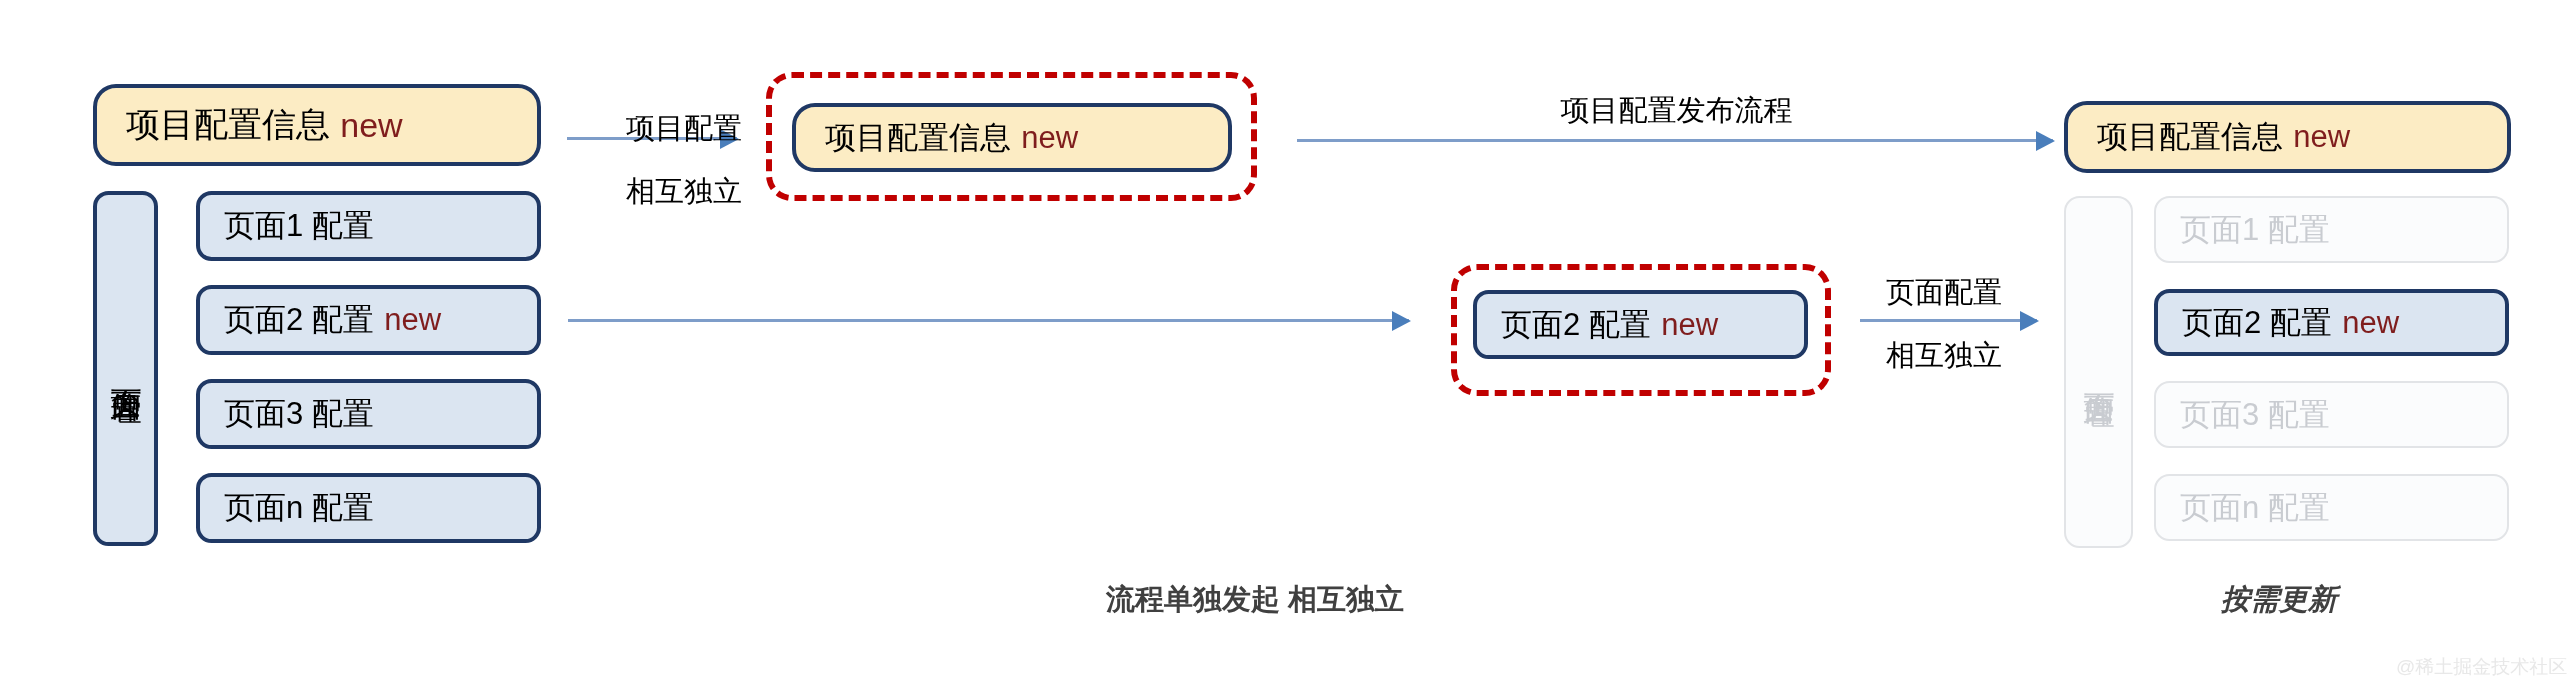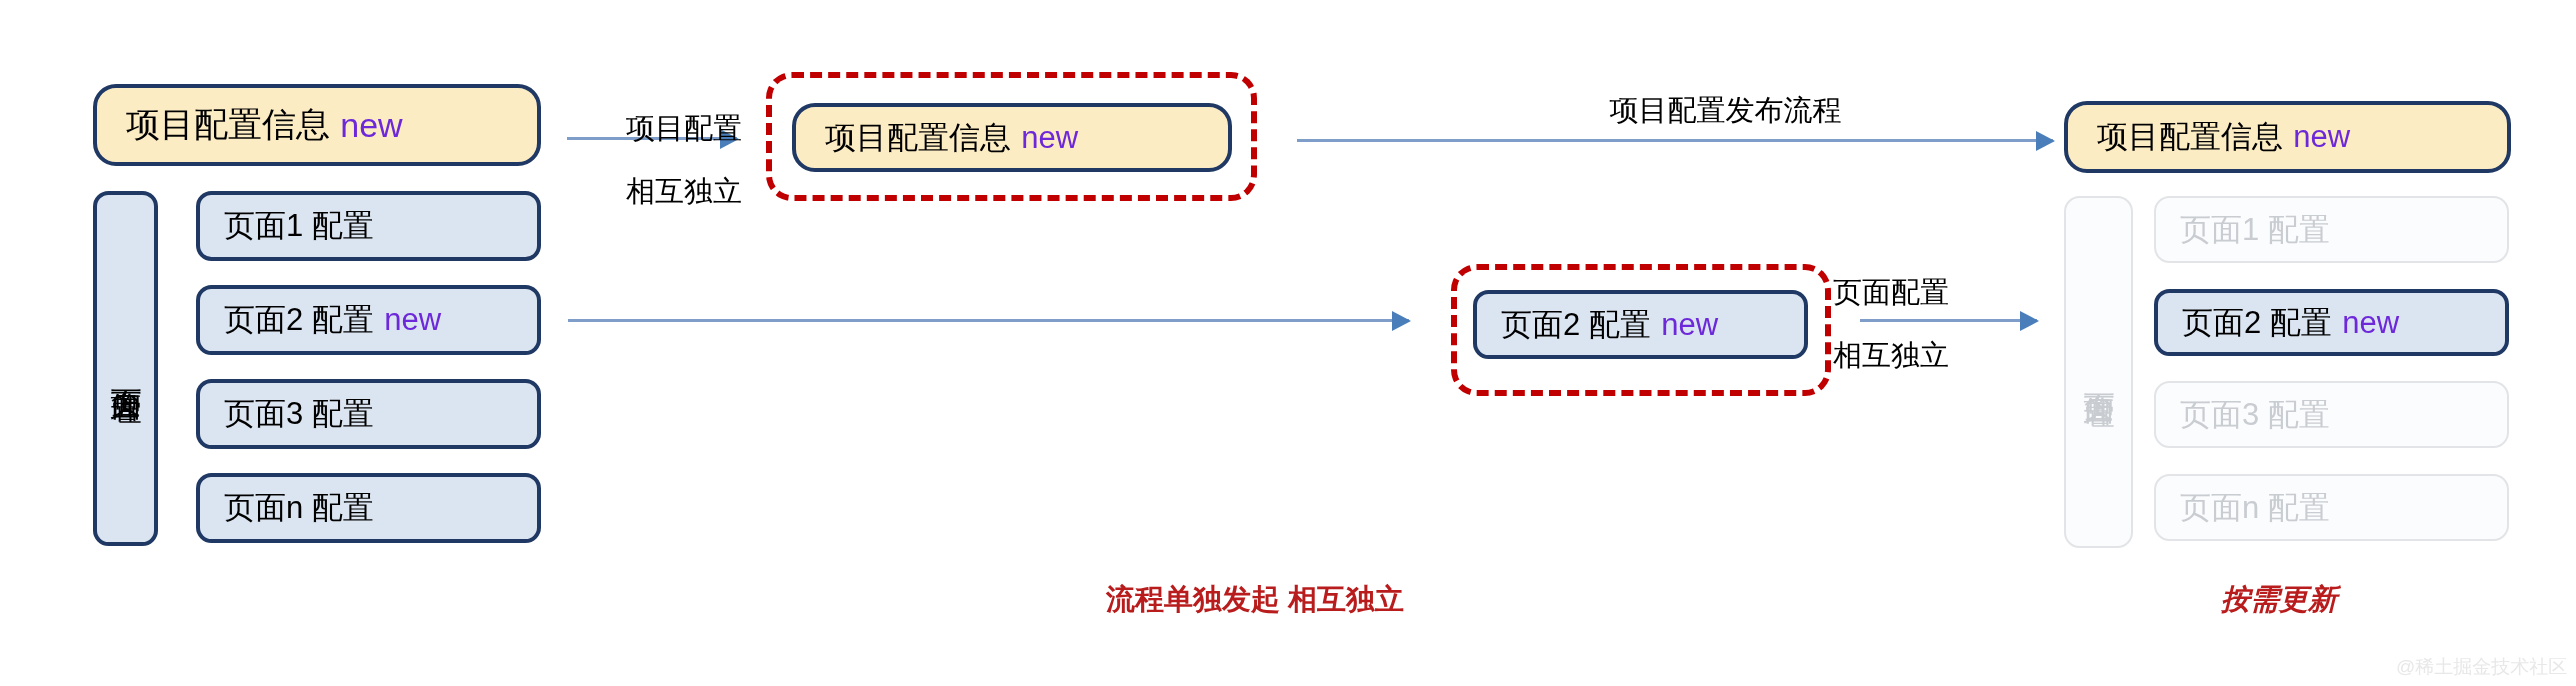--- a/index.html
+++ b/index.html
@@ -25,21 +25,21 @@
     border-radius: 13.7px;
     display: flex;
     align-items: center;
     justify-content: flex-start;
     white-space: nowrap;
   }
   .box .lbl {
     display: inline-block;
   }
   .new-tag {
-    color: #6d28d9;
+    color: #7f1d1d;
     padding-left: 10.3px;
     font-weight: 400;
   }
 
   
   .box-yellow {
     background: #fcecc4;
     border: 4.3px solid #1f3864;
     border-radius: 23px;
     padding-left: 29px;
@@ -129,21 +129,21 @@
     line-height: 1.15;
     white-space: nowrap;
   }
   .arrow-label.two-line { line-height: 1.18; }
 
   
   .caption {
     position: absolute;
     font-size: 29px;
     font-weight: bold;
-    color: #b91c1c;
+    color: #404040;
     white-space: nowrap;
   }
 
   
   .watermark {
     position: absolute;
     font-size: 19px;
     color: #e8e8e8;
     white-space: nowrap;
   }
@@ -188,21 +188,21 @@
     <div style="margin-top:29px;">相互独立</div>
   </div>
 
   <div class="dashed-frame" style="left:766px; top:72px; width:491px; height:129px;"></div>
   <div class="box box-yellow" style="left:792px; top:103px; width:440px; height:69px; font-size:31px;">
     <span class="lbl">项目配置信息</span>
     <span class="new-tag">new</span>
   </div>
 
   <div class="arrow" style="left:1297px; top:139px; width:756px;"></div>
-  <div class="arrow-label" style="left:1545px; top:94px; width:361px;">项目配置发布流程</div>
+  <div class="arrow-label" style="left:1496px; top:94px; width:361px;">项目配置发布流程</div>
 
   <div class="box box-yellow" style="left:2064px; top:101px; width:447px; height:72px; font-size:31px;">
     <span class="lbl">项目配置信息</span>
     <span class="new-tag">new</span>
   </div>
 
   <div class="rail rail-ghost" style="left:2064px; top:196px; width:69px; height:352px;">
     <span class="rail-text">页面管理</span>
   </div>
 
@@ -228,21 +228,21 @@
 
   <div class="arrow" style="left:568px; top:319px; width:841px;"></div>
 
   <div class="dashed-frame" style="left:1451px; top:264px; width:380px; height:132px;"></div>
   <div class="box box-blue" style="left:1473px; top:290px; width:335px; height:69px;">
     <span class="lbl">页面2 配置</span>
     <span class="new-tag">new</span>
   </div>
 
   <div class="arrow" style="left:1860px; top:319px; width:177px;"></div>
-  <div class="arrow-label two-line" style="left:1800px; top:275px; width:182px;">
+  <div class="arrow-label two-line" style="left:1853px; top:275px; width:182px;">
     <div>页面配置</div>
     <div style="margin-top:29px;">相互独立</div>
   </div>
 
   <div class="caption" style="left:1106px; top:580px;">流程单独发起 相互独立</div>
 
   <div class="caption" style="left:2221px; top:580px;font-style:italic;">按需更新</div>
 
   <div class="watermark" style="left:2396px; top:654px;">@稀土掘金技术社区</div>
 

